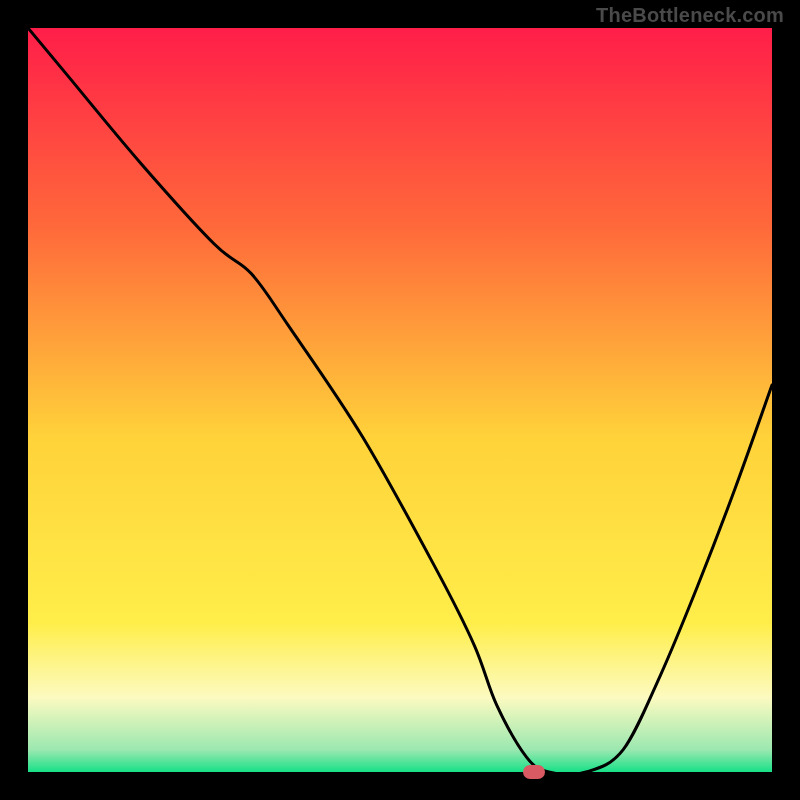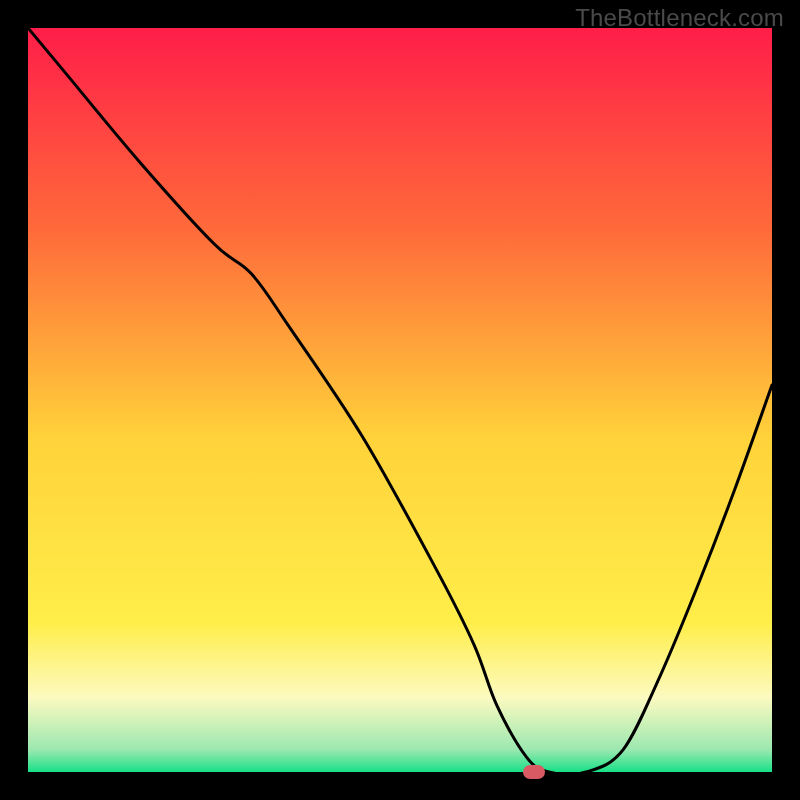--- a/index.html
+++ b/index.html
@@ -14,22 +14,22 @@
   .stage {
     position: relative;
     width: 800px;
     height: 800px;
   }
   .watermark {
     position: absolute;
     top: 4px;
     right: 16px;
     color: #4a4a4a;
-    font-size: 24px;
-    font-weight: 400;
+    font-size: 20px;
+    font-weight: 700;
     letter-spacing: 0.2px;
     z-index: 10;
   }
   .plot {
     position: absolute;
     left: 28px;
     top: 28px;
     width: 744px;
     height: 744px;
   }

